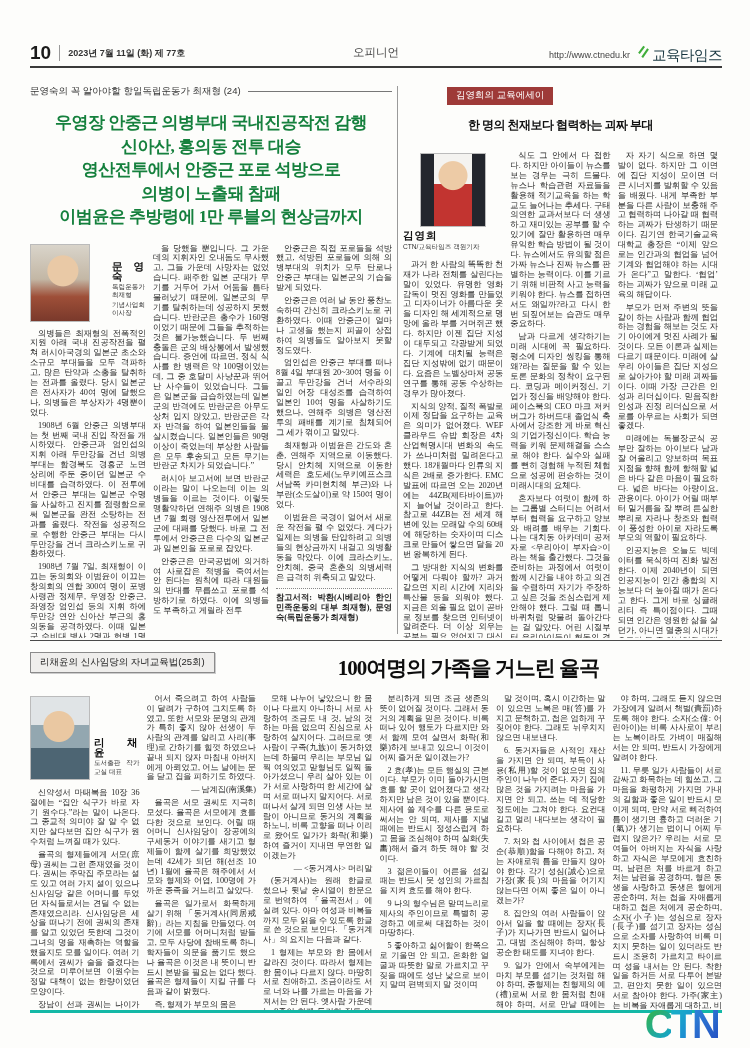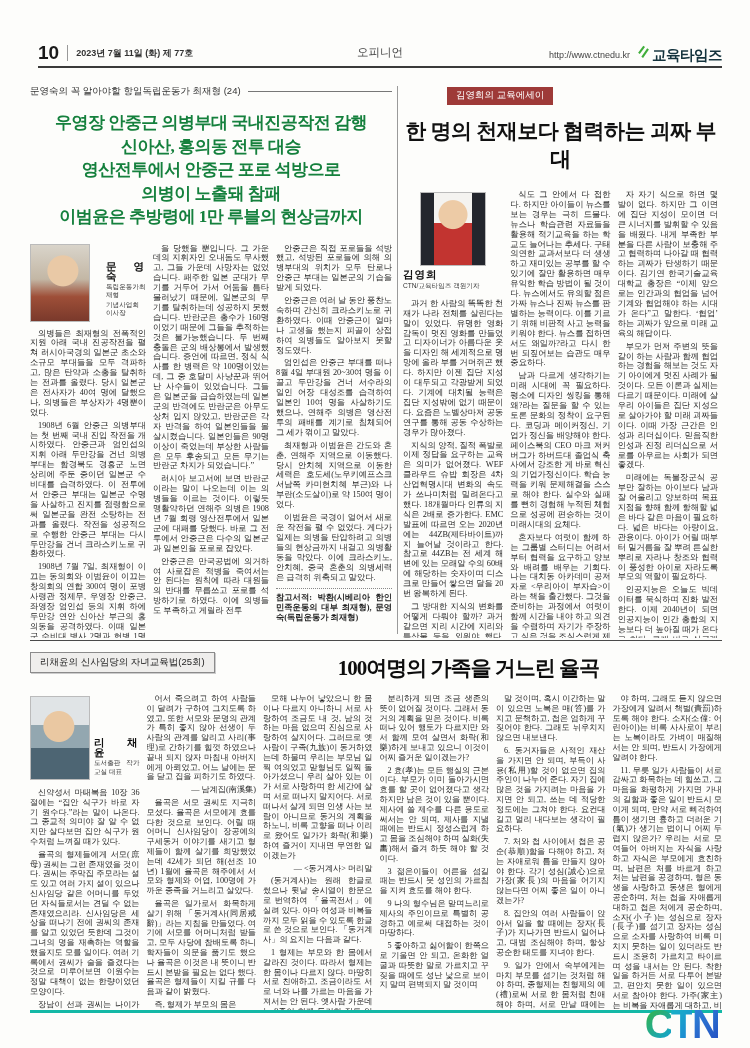--- a/index.html
+++ b/index.html
@@ -1,59 +1,59 @@
 <!DOCTYPE html>
 <html><head>
 <meta charset="utf-8">
 <style>
   html,body{margin:0;padding:0;background:#e8e8e6;}
   .page{position:relative;width:750px;height:1048px;margin:0 auto;background:#fdfdfb;overflow:hidden;
         font-family:"Liberation Serif","DejaVu Serif",serif;color:#222;}
   
   .hdr{position:absolute;top:34px;left:30px;right:28px;height:28px;
        border-bottom:2px solid #3a3a3a;display:flex;align-items:flex-end;padding-bottom:4px;
-       font-family:"Liberation Sans","DejaVu Sans",sans-serif;margin-left:8px;}
+       font-family:"Liberation Sans","DejaVu Sans",sans-serif;}
   .pagenum{font-size:19px;font-weight:bold;color:#1a1a1a;line-height:1;}
   .hdr-sep{width:1px;height:16px;background:#999;margin:0 8px 1px 8px;}
   .hdr-date{font-size:9px;color:#333;margin-bottom:2px;letter-spacing:0;font-weight:bold;}
   .hdr-center{position:absolute;left:0;right:0;text-align:center;font-size:11.5px;color:#444;bottom:6px;}
   .hdr-right{margin-left:auto;display:flex;align-items:flex-end;gap:7px;}
   .hdr-url{font-size:9px;color:#444;margin-bottom:2px;}
   .masthead{display:flex;align-items:flex-end;gap:2px;}
-  .masthead-txt{font-size:14.5px;font-weight:bold;color:#14333d;letter-spacing:-0.5px;line-height:1;}
+  .masthead-txt{font-size:14.5px;font-weight:normal;color:#14333d;letter-spacing:-0.5px;line-height:1;}
   
   .top{position:absolute;top:84px;left:30px;right:32px;height:554px;display:flex;}
   .art1{width:362px;flex:none;display:flex;flex-direction:column;overflow:hidden;}
   .vdiv{width:1px;background:#9a9a9a;margin:2px 5px 4px 5px;flex:none;}
   .art2{flex:1;display:flex;flex-direction:column;overflow:hidden;}
   .labelrow{display:flex;align-items:center;height:15px;flex:none;}
   .a1-label{font-size:9.5px;color:#333;white-space:nowrap;font-family:"Liberation Sans","DejaVu Sans",sans-serif;}
   .labelrule{flex:1;border-top:1px solid #777;margin-left:7px;}
   .a1-head{margin:12px 6px 0 6px;text-align:center;font-weight:bold;font-size:17px;line-height:23.5px;
            color:#15803d;letter-spacing:-0.5px;flex:none;}
   .cols{display:flex;gap:7px;margin-top:15px;flex:1;overflow:hidden;}
   .col{flex:1;overflow:hidden;font-size:8.3px;line-height:9.9px;text-align:justify;color:#262626;
        word-break:break-all;}
   .para{text-indent:8px;margin:0 0 3px 0;}
   .para.cite{text-align:right;text-indent:0;}
   .para.ref{border-top:1px dotted #888;padding-top:4px;font-weight:bold;text-indent:0;margin-top:6px;}
   .hline{white-space:nowrap;}
   
-  .author1{display:flex;gap:16px;margin-bottom:7px;align-items:flex-end;}
+  .author1{display:flex;gap:22px;margin-bottom:7px;align-items:flex-end;}
   .photo{flex:none;border:1px solid #bbb;}
   .ph1{width:58px;height:76px;background:
         radial-gradient(circle at 55% 34%, #e9c9a6 0 15px, rgba(0,0,0,0) 16px),
         linear-gradient(180deg,#d9d4ca 0%,#c3b7a5 45%,#9e4f38 68%,#7a392b 100%);}
   .auth-stack{display:flex;flex-direction:column;gap:1px;padding-bottom:4px;}
   .auth-name{font-weight:bold;font-size:10.5px;letter-spacing:2px;color:#111;}
   .auth-title{font-size:6.6px;color:#333;line-height:8.5px;font-family:"Liberation Sans","DejaVu Sans",sans-serif;}
   .a2-tagrow{margin-left:44px;flex:none;}
   .tag{display:inline-block;background:#9e3a38;color:#fff;font-size:9.5px;padding:2px 9px 3px 9px;
        font-family:"Liberation Sans","DejaVu Sans",sans-serif;}
-  .a2-head{text-align:center;font-weight:bold;font-size:21px;color:#111;margin:12px 0 2px 0;
+  .a2-head{text-align:center;font-weight:bold;font-size:12px;color:#111;margin:12px 0 2px 0;
            letter-spacing:-0.5px;flex:none;}
   .author2{margin:2px auto 8px auto;width:100%;}
   .ph2{width:64px;height:72px;margin:0 auto;background:
         radial-gradient(circle at 50% 30%, #edcba6 0 14px, rgba(0,0,0,0) 15px),
         linear-gradient(90deg,#23262d 0 20%, rgba(0,0,0,0) 20% 80%, #23262d 80% 100%),
         linear-gradient(180deg,#f4f3f0 0 42%, #c23430 42% 100%);}
   .a2name{font-weight:bold;font-size:10.5px;letter-spacing:1px;margin-top:4px;color:#111;}
   .a2title{font-size:6.6px;color:#333;margin-top:1px;font-family:"Liberation Sans","DejaVu Sans",sans-serif;}
   
   .secline{position:absolute;top:640px;left:30px;right:28px;border-top:1.5px solid #4a4a4a;}

